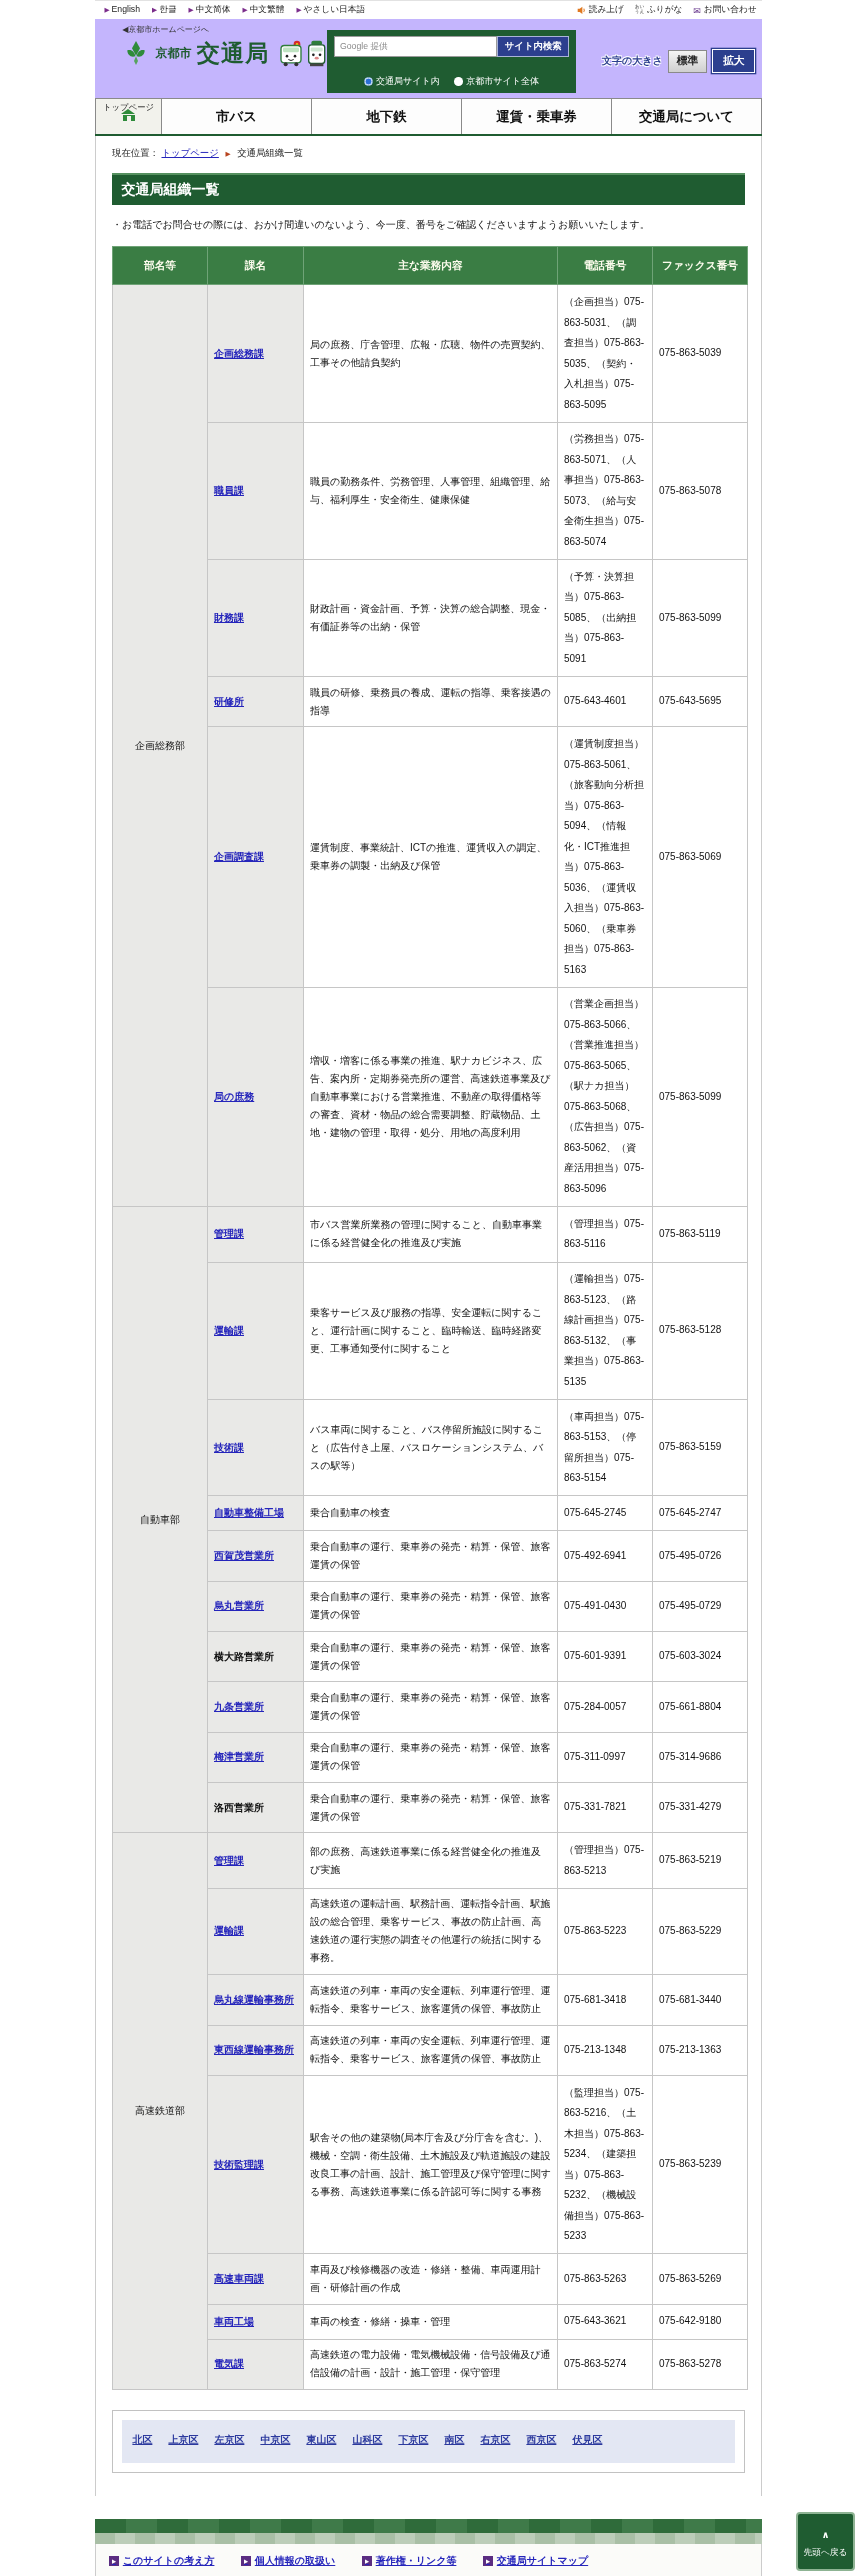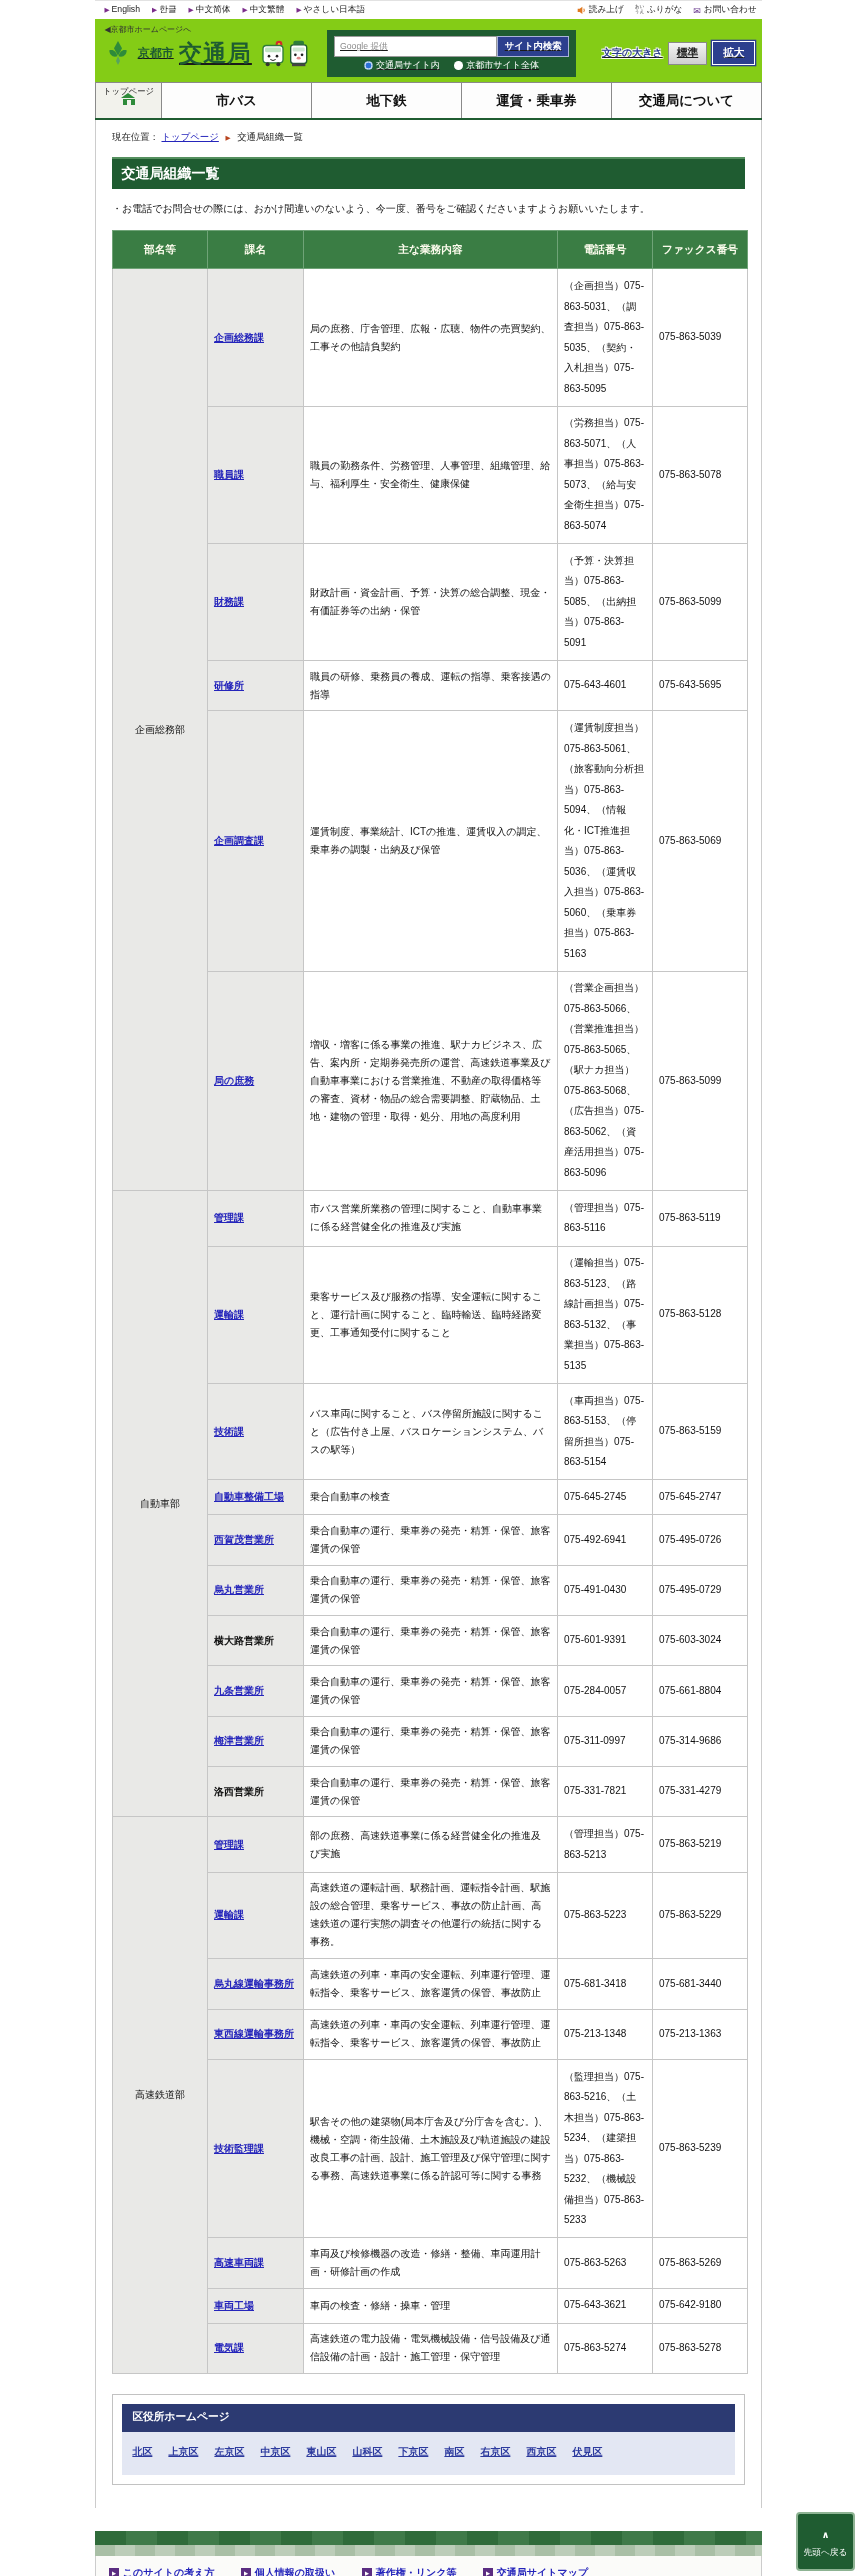--- a/index.html
+++ b/index.html
@@ -14,33 +14,33 @@
   .utility-bar { display:flex; justify-content:space-between; align-items:center; height:19px; background:#fff; padding:0 5.3px 0 9.4px; border-top:0.7px solid #e2e2e2; }
   .lang-links { display:flex; gap:12px; }
   .lang-link { font-size:8.7px; color:#222; text-decoration:none; cursor:pointer; }
   .lang-link .tri { color:#7b2d8b; font-size:6.7px; margin-right:2px; }
   .tool-links { display:flex; gap:10.7px; align-items:center; }
   .tool-link { font-size:8.7px; color:#222; text-decoration:none; cursor:pointer; display:flex; align-items:center; gap:2.7px; }
   .furi-icon { font-size:4.7px; line-height:1.05; color:#333; display:inline-block; text-align:center; }
   .mail-glyph { color:#6a3b8f; font-size:9.4px; }
 
   
-  .site-header { background:#84cc16; padding:3.3px 6.7px 5.3px 9.4px; display:flex; justify-content:space-between;text-decoration:underline; }
+  .site-header { background:#c4b5fd; padding:3.3px 6.7px 5.3px 9.4px; display:flex; justify-content:flex-end; }
   .city-home-link { font-size:8px; color:#333; text-decoration:none; display:inline-block; margin:2px 0 2.7px; cursor:pointer; }
   .logo-row { display:flex; align-items:center; gap:5.3px; }
   .logo-city { font-size:12px; font-weight:bold; color:#1f5c31; }
   .logo-bureau { font-size:23px; font-weight:bold; color:#1f5c31; letter-spacing:1.3px; }
   .mascots { display:flex; gap:2.7px; margin-left:4px; align-items:flex-end; }
 
   .header-right { display:flex; align-items:center; gap:26px; padding-top:8px; }
   .search-panel { background:#1f5c31; padding:5.3px 6.7px 4.7px; width:249px; }
   .search-row { display:flex; }
   .search-input { width:167px; height:21.4px; background:#fff; border:0.7px solid #9a9a9a; font-size:8.7px; color:#8a8a8a; padding:4.7px 5.3px; }
   .search-btn { width:74px; height:21.4px; background:#2c3f8e; color:#fff; border:0.7px solid #aab4d8; font-size:9.4px; font-weight:bold; cursor:pointer; }
-  .radio-row { display:flex; gap:14.7px; margin-top:2px; justify-content:center; }
+  .radio-row { display:flex; gap:14.7px; margin-top:18px; justify-content:center; }
   .radio-item { display:flex; align-items:center; gap:3.3px; color:#fff; font-size:9px; cursor:pointer; }
   .radio-dot { width:8.7px; height:8.7px; border-radius:50%; background:#fff; display:inline-block; }
   .radio-dot.selected { background:radial-gradient(circle,#2a6fd6 0 2.7px,#fff 3.3px); border:0.7px solid #9cc0ea; }
   .fontsize-control { display:flex; align-items:center; gap:5.3px; }
   .fontsize-label { font-size:10px; font-weight:bold; color:#2c3f8e; text-shadow:0.7px 0.7px 0 #fff,-0.7px -0.7px 0 #fff,0.7px -0.7px 0 #fff,-0.7px 0.7px 0 #fff; }
   .btn-standard { width:39px; height:23px; background:linear-gradient(#f4f4f4,#cfcfcf); border:0.7px solid #8a8a8a; font-size:10.7px; font-weight:bold; color:#222; cursor:pointer; }
   .btn-large { width:43px; height:24px; background:#2c3f8e; border:0.7px solid #fff; box-shadow:0 0 0 1.3px #2c3f8e; color:#fff; font-size:10.7px; font-weight:bold; cursor:pointer; }
 
   
   .nav-bar { display:flex; border-bottom:2.7px solid #1f5c31; background:#fff; }
@@ -354,21 +354,20 @@
           <tr>
             <td class="name"><a>電気課</a></td>
             <td class="desc">高速鉄道の電力設備・電気機械設備・信号設備及び通信設備の計画・設計・施工管理・保守管理</td>
             <td class="tel">075-863-5274</td>
             <td class="fax">075-863-5278</td>
           </tr>
         </tbody>
     </table>
 
     <div class="wards-box">
-      <div class="wards-header">区役所ホームページ</div>
       <div class="wards-links" id="wards-links">
           <a>北区</a>
           <a>上京区</a>
           <a>左京区</a>
           <a>中京区</a>
           <a>東山区</a>
           <a>山科区</a>
           <a>下京区</a>
           <a>南区</a>
           <a>右京区</a>

